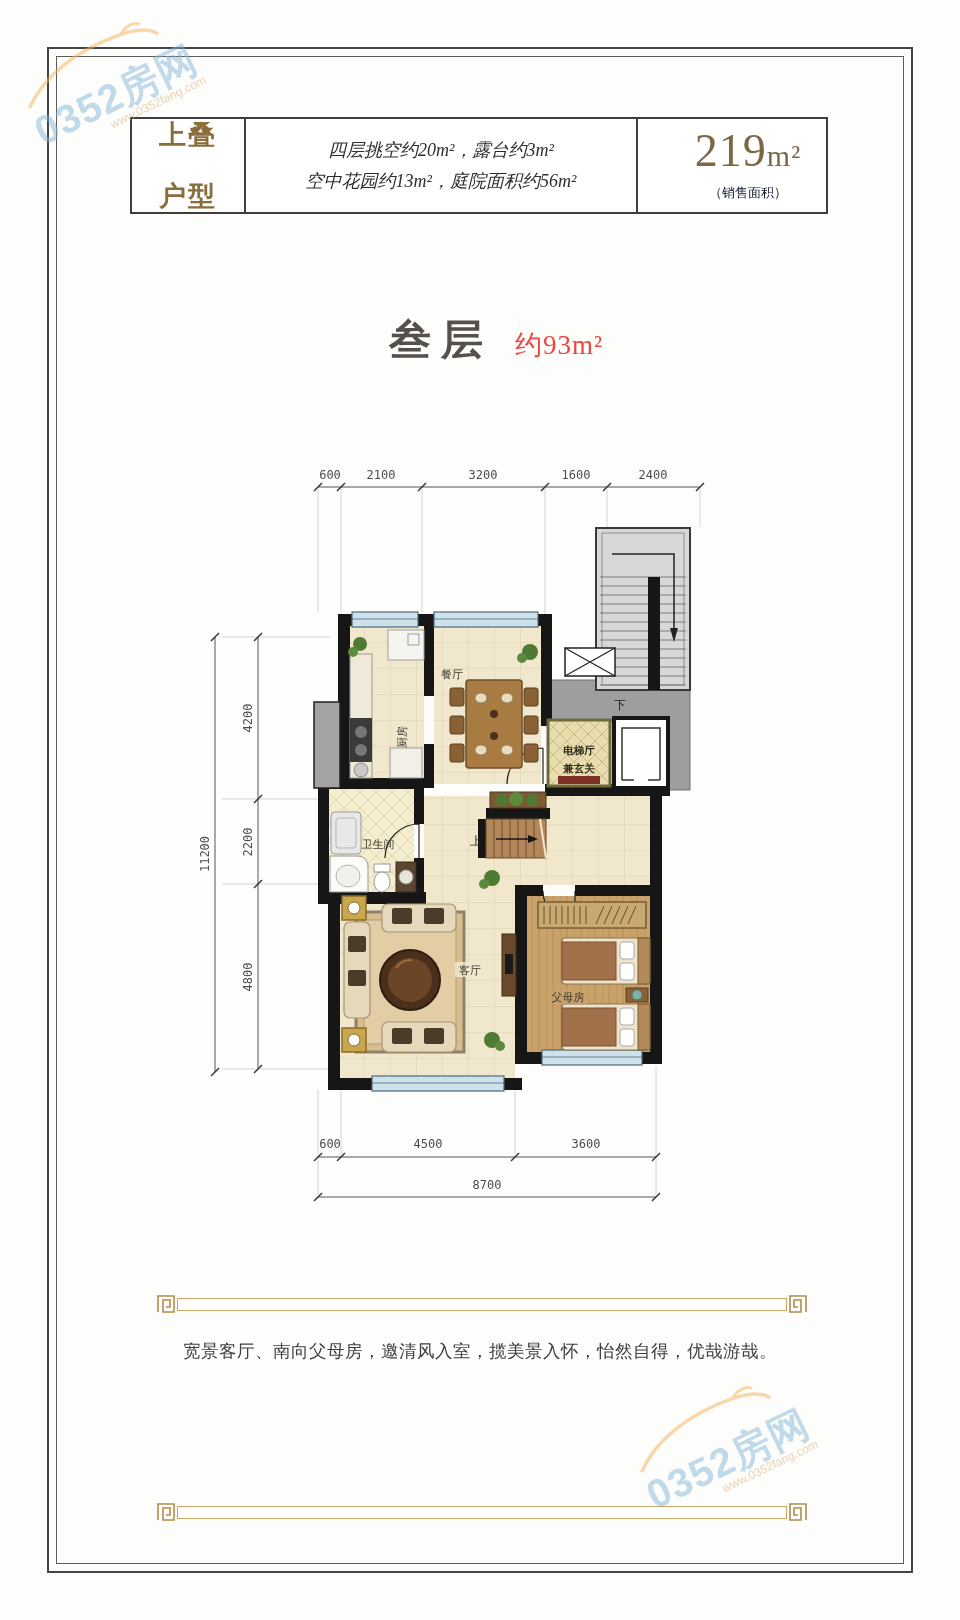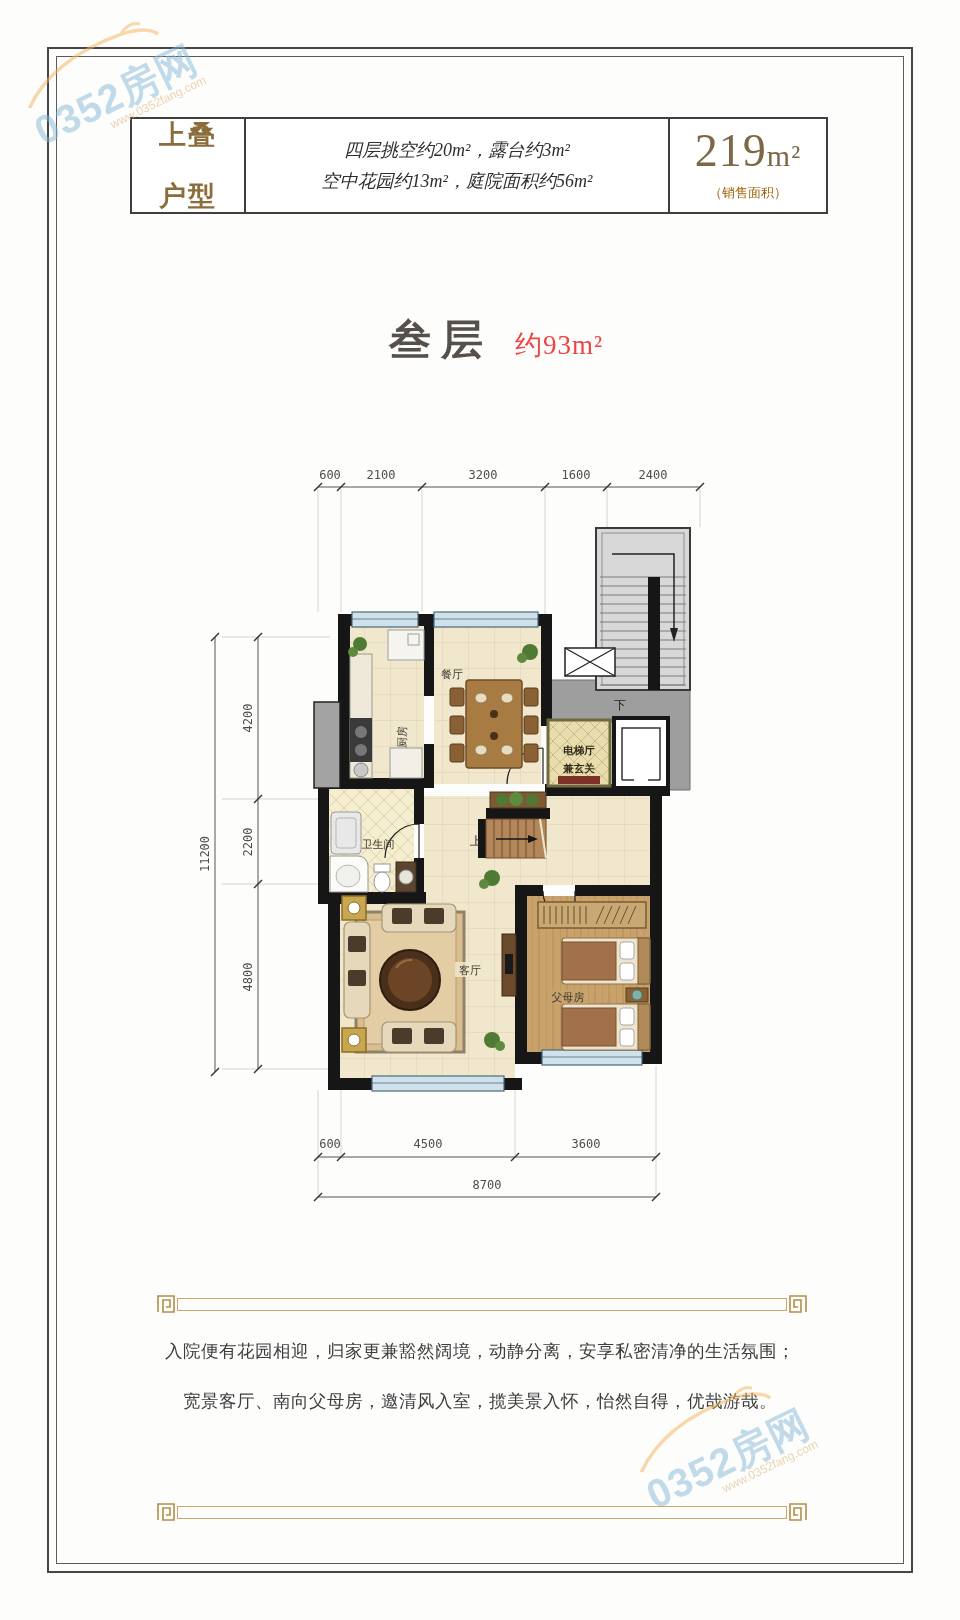--- a/index.html
+++ b/index.html
@@ -12,24 +12,24 @@
 
   
   .header-box{left:130px;top:117px;width:694px;height:93px;border:2px solid #3f3f3f;
               display:flex;align-items:stretch;background:#fff;}
   .header-tag{width:112px;border-right:2px solid #3f3f3f;display:flex;flex-direction:column;
               align-items:center;justify-content:space-between;color:#8a6d3b;font-weight:bold;
               font-size:27px;line-height:32px;letter-spacing:2px;}
   .header-desc{flex:1;display:flex;flex-direction:column;align-items:center;justify-content:center;
                color:#2e2e2e;font-size:18px;line-height:31px;font-style:italic;}
   .header-area{width:156px;border-left:2px solid #3f3f3f;display:flex;flex-direction:column;
-               align-items:center;justify-content:center;color:#7d6845;}
+               align-items:center;justify-content:center;color:#7d6845;padding-left:32px;}
   .area-big{font-size:46px;line-height:44px;letter-spacing:1px;}
   .area-big .unit{font-size:30px;}
-  .area-note{font-size:13px;color:#a16207;margin-top:6px;}
+  .area-note{font-size:13px;color:#0f172a;margin-top:6px;}
 
   
   .title-row{left:0;top:312px;width:960px;display:flex;justify-content:center;align-items:flex-end;gap:22px;padding-left:16px;}
   .title-floor{font-size:42px;font-weight:bold;color:#55504a;letter-spacing:10px;}
   .title-area{font-size:27px;color:#ef4444;padding-bottom:5px;letter-spacing:1px;}
 
   
   .plan{left:190px;top:447px;width:520px;height:760px;}
   svg text{font-family:"DejaVu Sans", sans-serif;}
   .dimtxt{font-size:12px;fill:#4c4c4c;font-family:"DejaVu Sans Mono", monospace;}
@@ -376,21 +376,20 @@
   <svg width="20" height="20" viewBox="0 0 20 20">
     <path d="M2,18 V2 H18 V18 H7 V6 H14 V13 H10" fill="none" stroke="#b28d4a" stroke-width="1.6"></path>
   </svg>
   <div class="frame-line"></div>
   <svg width="20" height="20" viewBox="0 0 20 20">
     <path d="M18,18 V2 H2 V18 H13 V6 H6 V13 H10" fill="none" stroke="#b28d4a" stroke-width="1.6"></path>
   </svg>
 </div>
 
 <div class="abs desc-block">
-  <div>入院便有花园相迎，归家更兼豁然阔境，动静分离，安享私密清净的生活氛围；</div>
   <div>宽景客厅、南向父母房，邀清风入室，揽美景入怀，怡然自得，优哉游哉。</div>
 </div>
 
 <div class="abs frame-row" style="top:1502px;">
   <svg width="20" height="20" viewBox="0 0 20 20">
     <path d="M2,18 V2 H18 V18 H7 V6 H14 V13 H10" fill="none" stroke="#b28d4a" stroke-width="1.6"></path>
   </svg>
   <div class="frame-line"></div>
   <svg width="20" height="20" viewBox="0 0 20 20">
     <path d="M18,18 V2 H2 V18 H13 V6 H6 V13 H10" fill="none" stroke="#b28d4a" stroke-width="1.6"></path>

